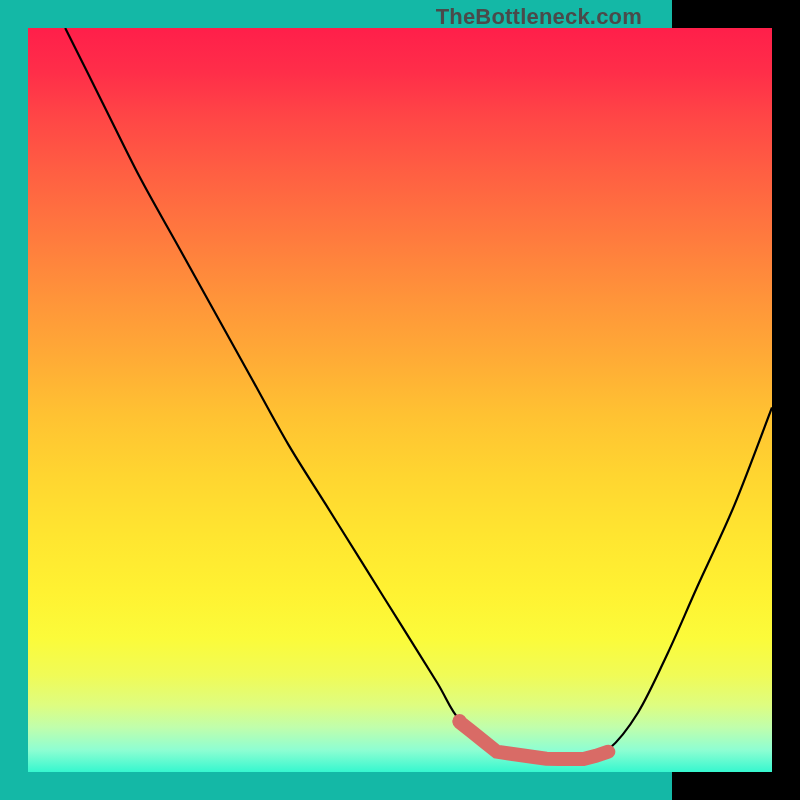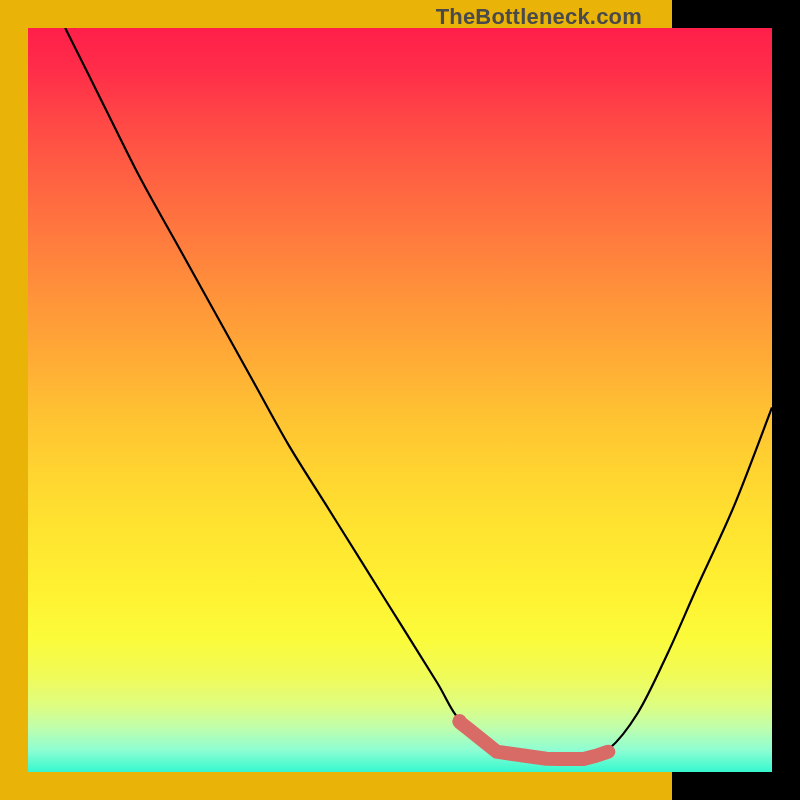--- a/index.html
+++ b/index.html
@@ -10,21 +10,21 @@
     background: #000;
     overflow: hidden;
     font-family: Arial, Helvetica, sans-serif;
   }
   .frame {
     position: absolute;
     left: 0;
     top: 0;
     width: 672px;
     height: 800px;
-    background: #eab308;
+    background: #14b8a6;
   }
   .plot {
     position: absolute;
     left: 28px;
     top: 28px;
     width: 744px;
     height: 744px;
     
     background: linear-gradient(to bottom,
       #ff1f4a 0%,

